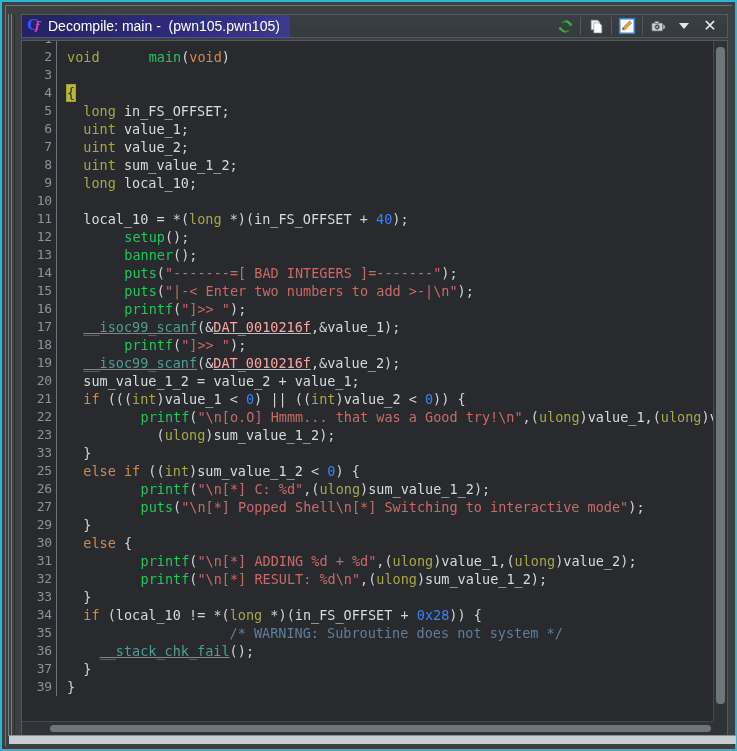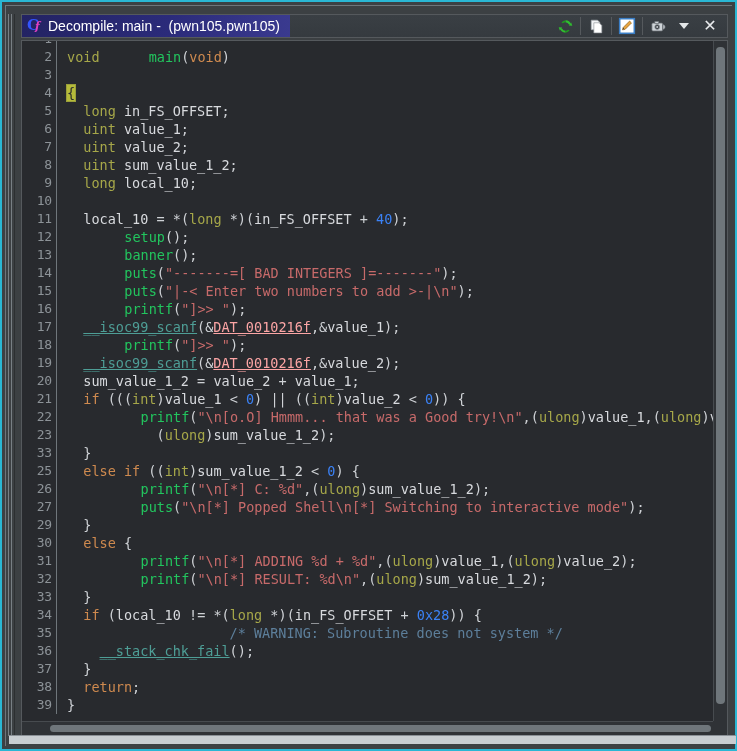--- a/index.html
+++ b/index.html
@@ -374,21 +374,20 @@
             <div class="row"><div class="ln">27</div><div class="gut"></div><div class="code"><span class="k-punct"> </span><span class="k-punct"> </span><span class="k-punct"> </span><span class="k-punct"> </span><span class="k-fn">puts</span><span class="k-punct">(</span><span class="k-str">"\n[*] Popped Shell\n[*] Switching to interactive mode"</span><span class="k-punct">)</span><span class="k-punct">;</span></div></div>
             <div class="row"><div class="ln">29</div><div class="gut"></div><div class="code"><span class="k-punct"> </span><span class="k-punct"> </span><span class="k-punct">}</span></div></div>
             <div class="row"><div class="ln">30</div><div class="gut"></div><div class="code"><span class="k-punct"> </span><span class="k-punct"> </span><span class="k-ctrl">else</span><span class="k-punct"> </span><span class="k-punct">{</span></div></div>
             <div class="row"><div class="ln">31</div><div class="gut"></div><div class="code"><span class="k-punct"> </span><span class="k-punct"> </span><span class="k-punct"> </span><span class="k-punct"> </span><span class="k-fn">printf</span><span class="k-punct">(</span><span class="k-str">"\n[*] ADDING %d + %d"</span><span class="k-punct">,</span><span class="k-punct">(</span><span class="k-cast">ulong</span><span class="k-punct">)</span><span class="k-plain">value_1</span><span class="k-punct">,</span><span class="k-punct">(</span><span class="k-cast">ulong</span><span class="k-punct">)</span><span class="k-plain">value_2</span><span class="k-punct">)</span><span class="k-punct">;</span></div></div>
             <div class="row"><div class="ln">32</div><div class="gut"></div><div class="code"><span class="k-punct"> </span><span class="k-punct"> </span><span class="k-punct"> </span><span class="k-punct"> </span><span class="k-fn">printf</span><span class="k-punct">(</span><span class="k-str">"\n[*] RESULT: %d\n"</span><span class="k-punct">,</span><span class="k-punct">(</span><span class="k-cast">ulong</span><span class="k-punct">)</span><span class="k-plain">sum_value_1_2</span><span class="k-punct">)</span><span class="k-punct">;</span></div></div>
             <div class="row"><div class="ln">33</div><div class="gut"></div><div class="code"><span class="k-punct"> </span><span class="k-punct"> </span><span class="k-punct">}</span></div></div>
             <div class="row"><div class="ln">34</div><div class="gut"></div><div class="code"><span class="k-punct"> </span><span class="k-punct"> </span><span class="k-ctrl">if</span><span class="k-punct"> </span><span class="k-punct">(</span><span class="k-plain">local_10</span><span class="k-punct"> </span><span class="k-punct">!</span><span class="k-punct">=</span><span class="k-punct"> </span><span class="k-punct">*</span><span class="k-punct">(</span><span class="k-cast">long</span><span class="k-punct"> </span><span class="k-punct">*</span><span class="k-punct">)</span><span class="k-punct">(</span><span class="k-plain">in_FS_OFFSET</span><span class="k-punct"> </span><span class="k-punct">+</span><span class="k-punct"> </span><span class="k-num">0x28</span><span class="k-punct">)</span><span class="k-punct">)</span><span class="k-punct"> </span><span class="k-punct">{</span></div></div>
             <div class="row"><div class="ln">35</div><div class="gut"></div><div class="code">                    <span class="k-cmt">/* WARNING: Subroutine does not system */</span></div></div>
             <div class="row"><div class="ln">36</div><div class="gut"></div><div class="code"><span class="k-punct"> </span><span class="k-punct"> </span><span class="k-punct"> </span><span class="k-punct"> </span><span class="k-fnu">__stack_chk_fail</span><span class="k-punct">(</span><span class="k-punct">)</span><span class="k-punct">;</span></div></div>
             <div class="row"><div class="ln">37</div><div class="gut"></div><div class="code"><span class="k-punct"> </span><span class="k-punct"> </span><span class="k-punct">}</span></div></div>
-            <div class="row"><div class="ln">38</div><div class="gut"></div><div class="code"><span class="k-punct"> </span><span class="k-punct"> </span><span class="k-ctrl">return</span><span class="k-punct">;</span></div></div>
             <div class="row"><div class="ln">39</div><div class="gut"></div><div class="code"><span class="k-punct">}</span></div></div>
           </div>
       </div>
 
       <div class="vscroll">
         <div class="vthumb"></div>
       </div>
       <div class="hscroll">
         <div class="hthumb"></div>
       </div>

